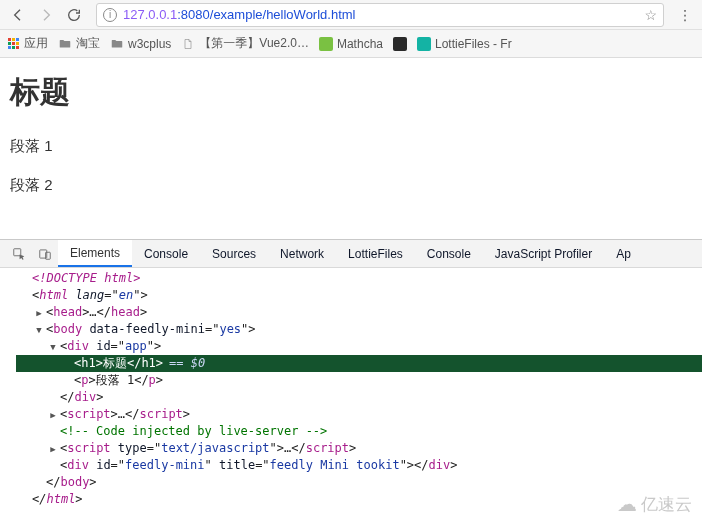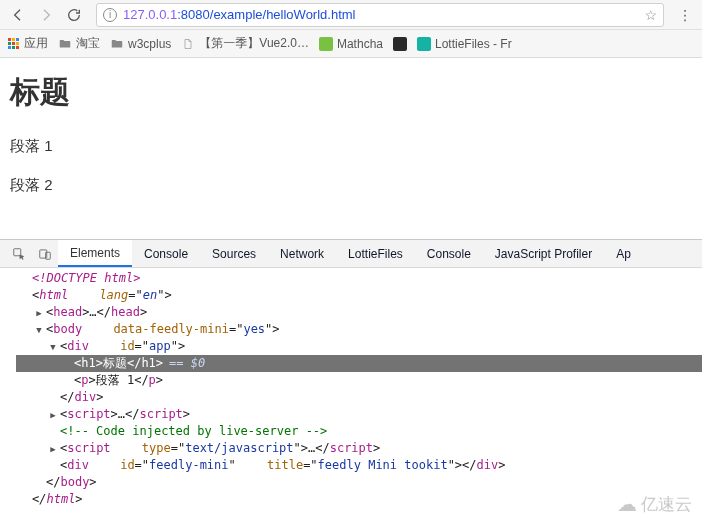--- a/index.html
+++ b/index.html
@@ -146,36 +146,36 @@
   .line { white-space: pre; padding-left: 16px; position: relative; }
   .line .tw { position:absolute; left:4px; top:1px; color:#555; font-size:9px; width:10px; text-align:center; }
   .line.d1 { padding-left: 16px; font-style: italic; }
   .line.d2 { padding-left: 30px; }
   .line.d3 { padding-left: 44px; }
   .line.d4 { padding-left: 58px; }
   .line.d2 .tw { left: 18px; }
   .line.d3 .tw { left: 32px; }
   .line.d4 { }
   .line.selected {
-    background: #737373;
+    background: #14532d;
     color: #fff;
   }
   .line.selected::before {
     content: "•••";
     position: absolute;
     left: -16px;
     width: 16px;
     text-align: center;
     color: #fff;
     letter-spacing: -1px;
     font-size: 10px;
   }
   .elements { position: relative; padding-left: 16px; }
   .tag { color: #a71d8b; }
-  .attr-n { color: #a16207; margin-left: 24px; }
+  .attr-n { color: #0f172a; }
   .attr-v { color: #1a39a3; }
   .text-node { color: #222; }
   .comment { color: #007400; }
   .line.selected .tag,
   .line.selected .attr-n,
   .line.selected .attr-v,
   .line.selected .text-node { color: #fff; }
   .sel-marker { color: #9aa0a6; margin-left: 6px; font-style: italic; }
   .line.selected .sel-marker { color: #cbd7f5; }
 

